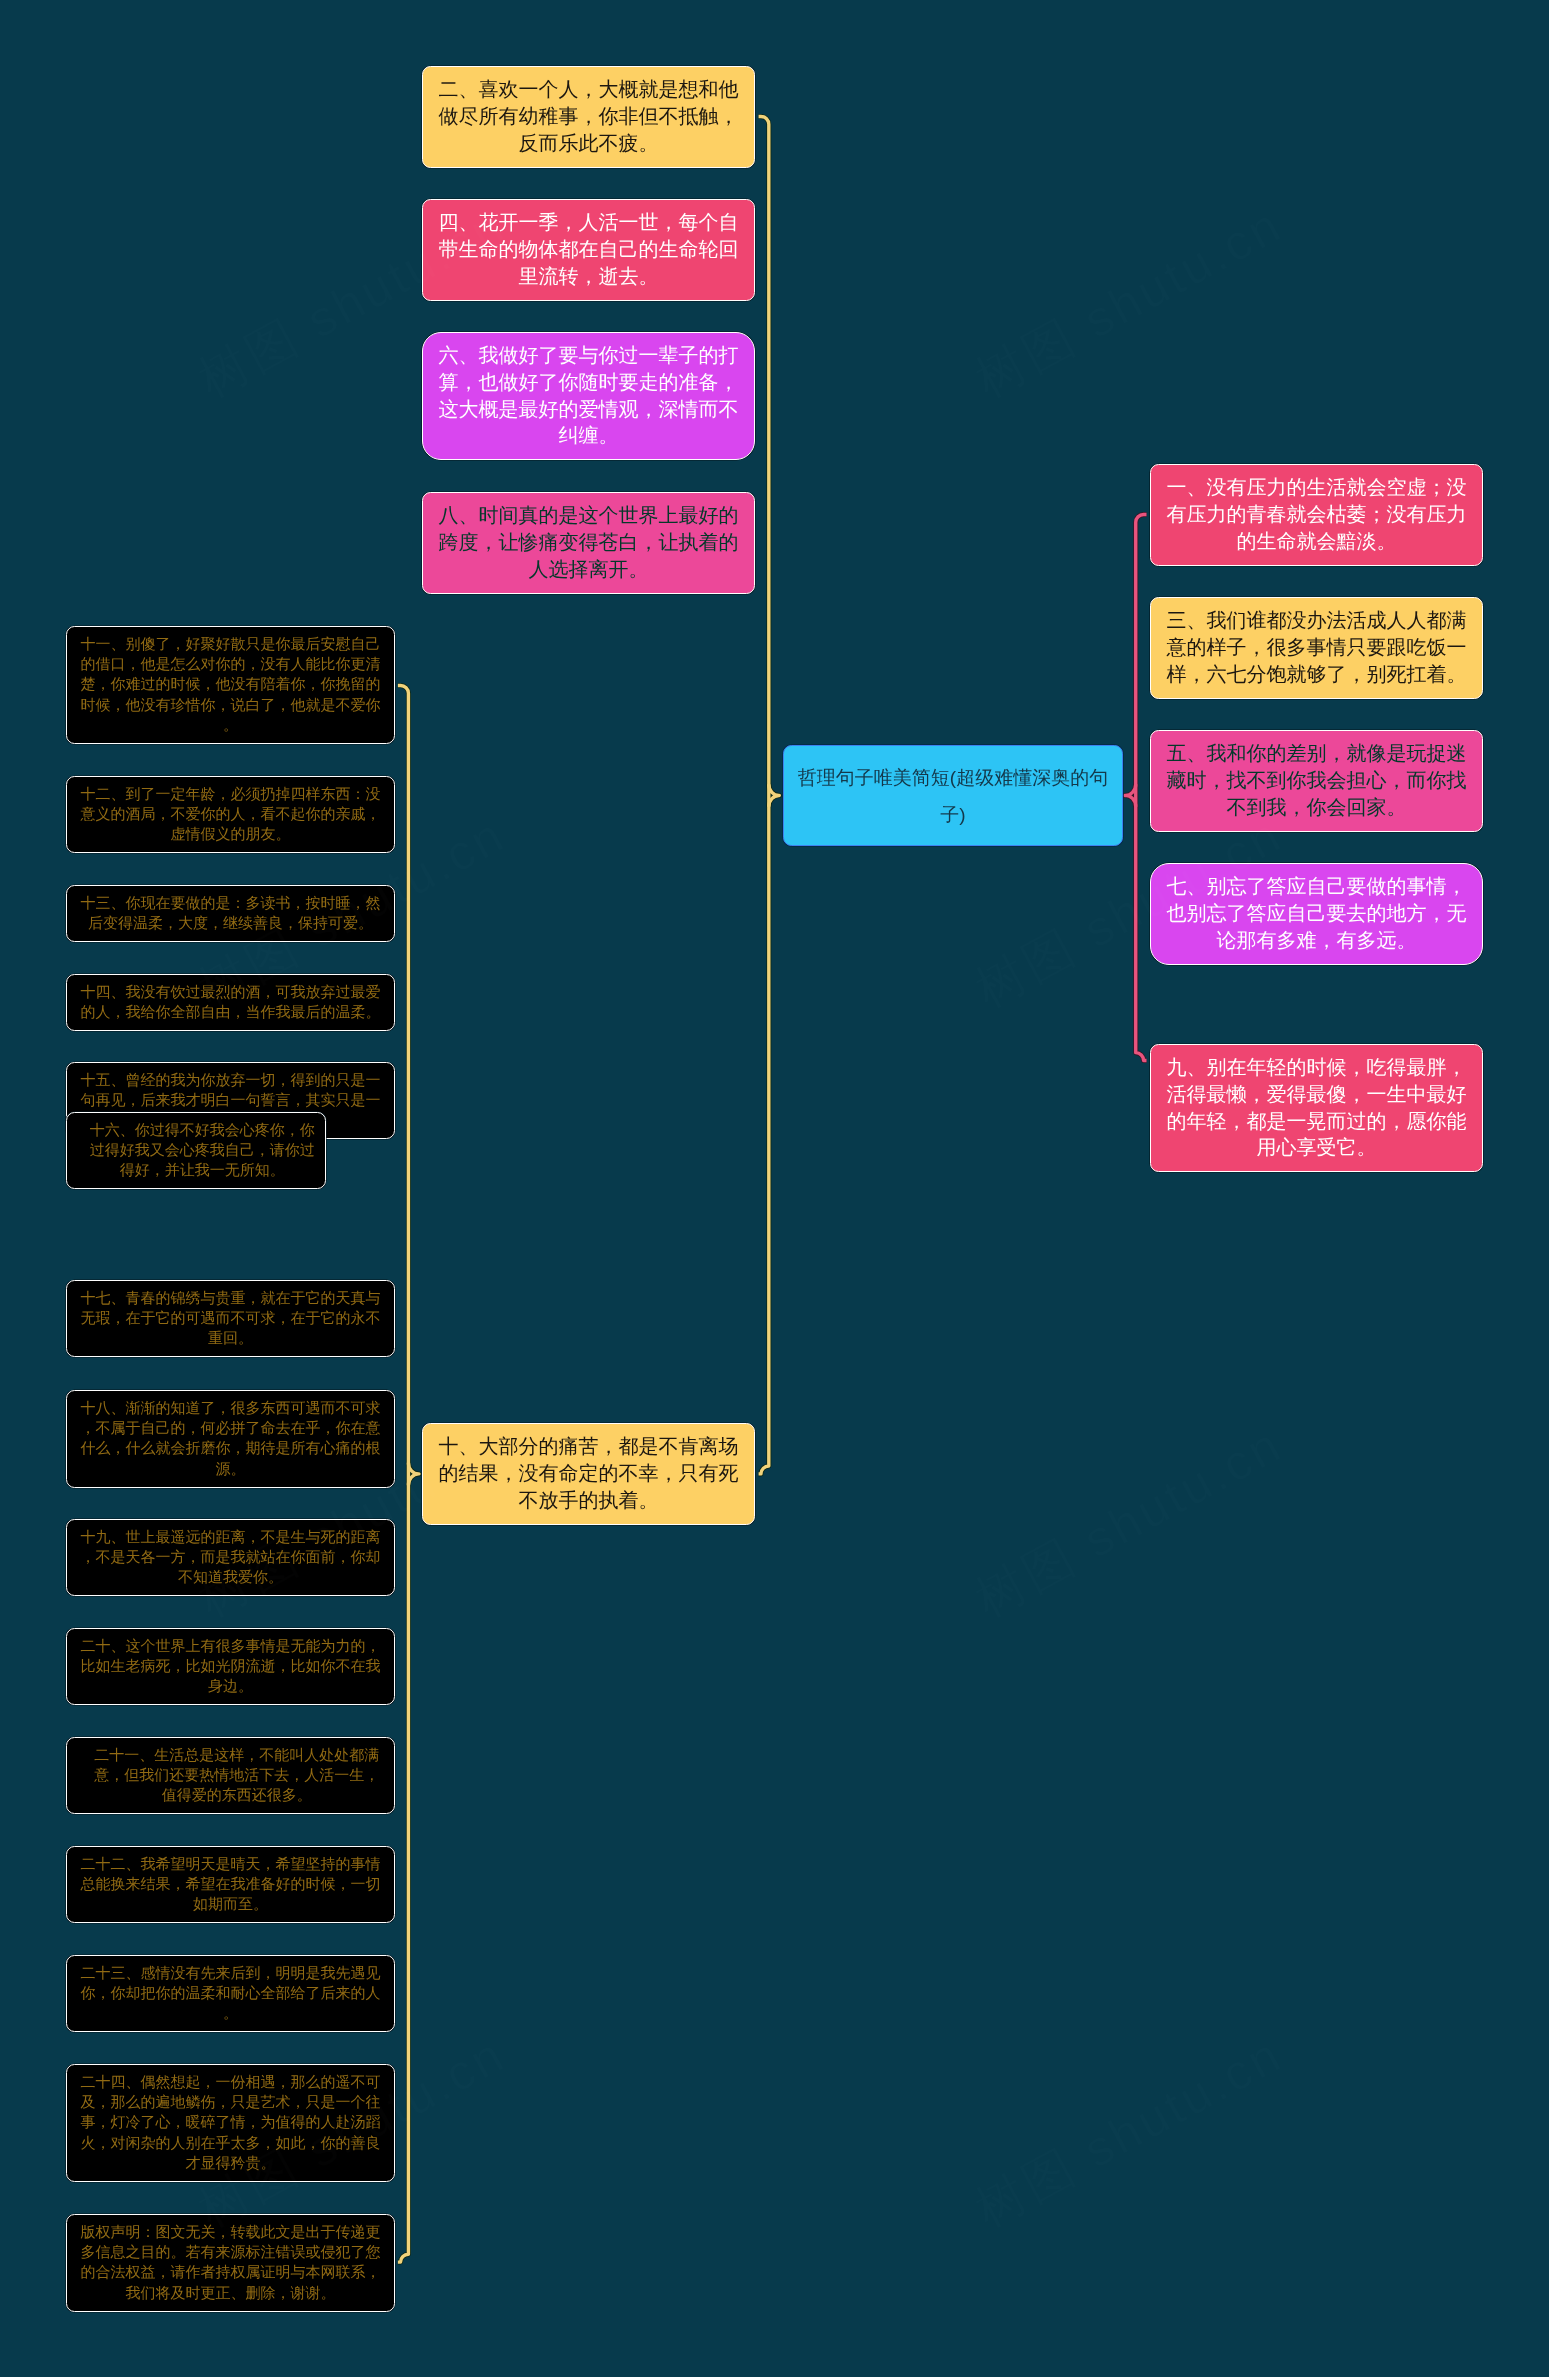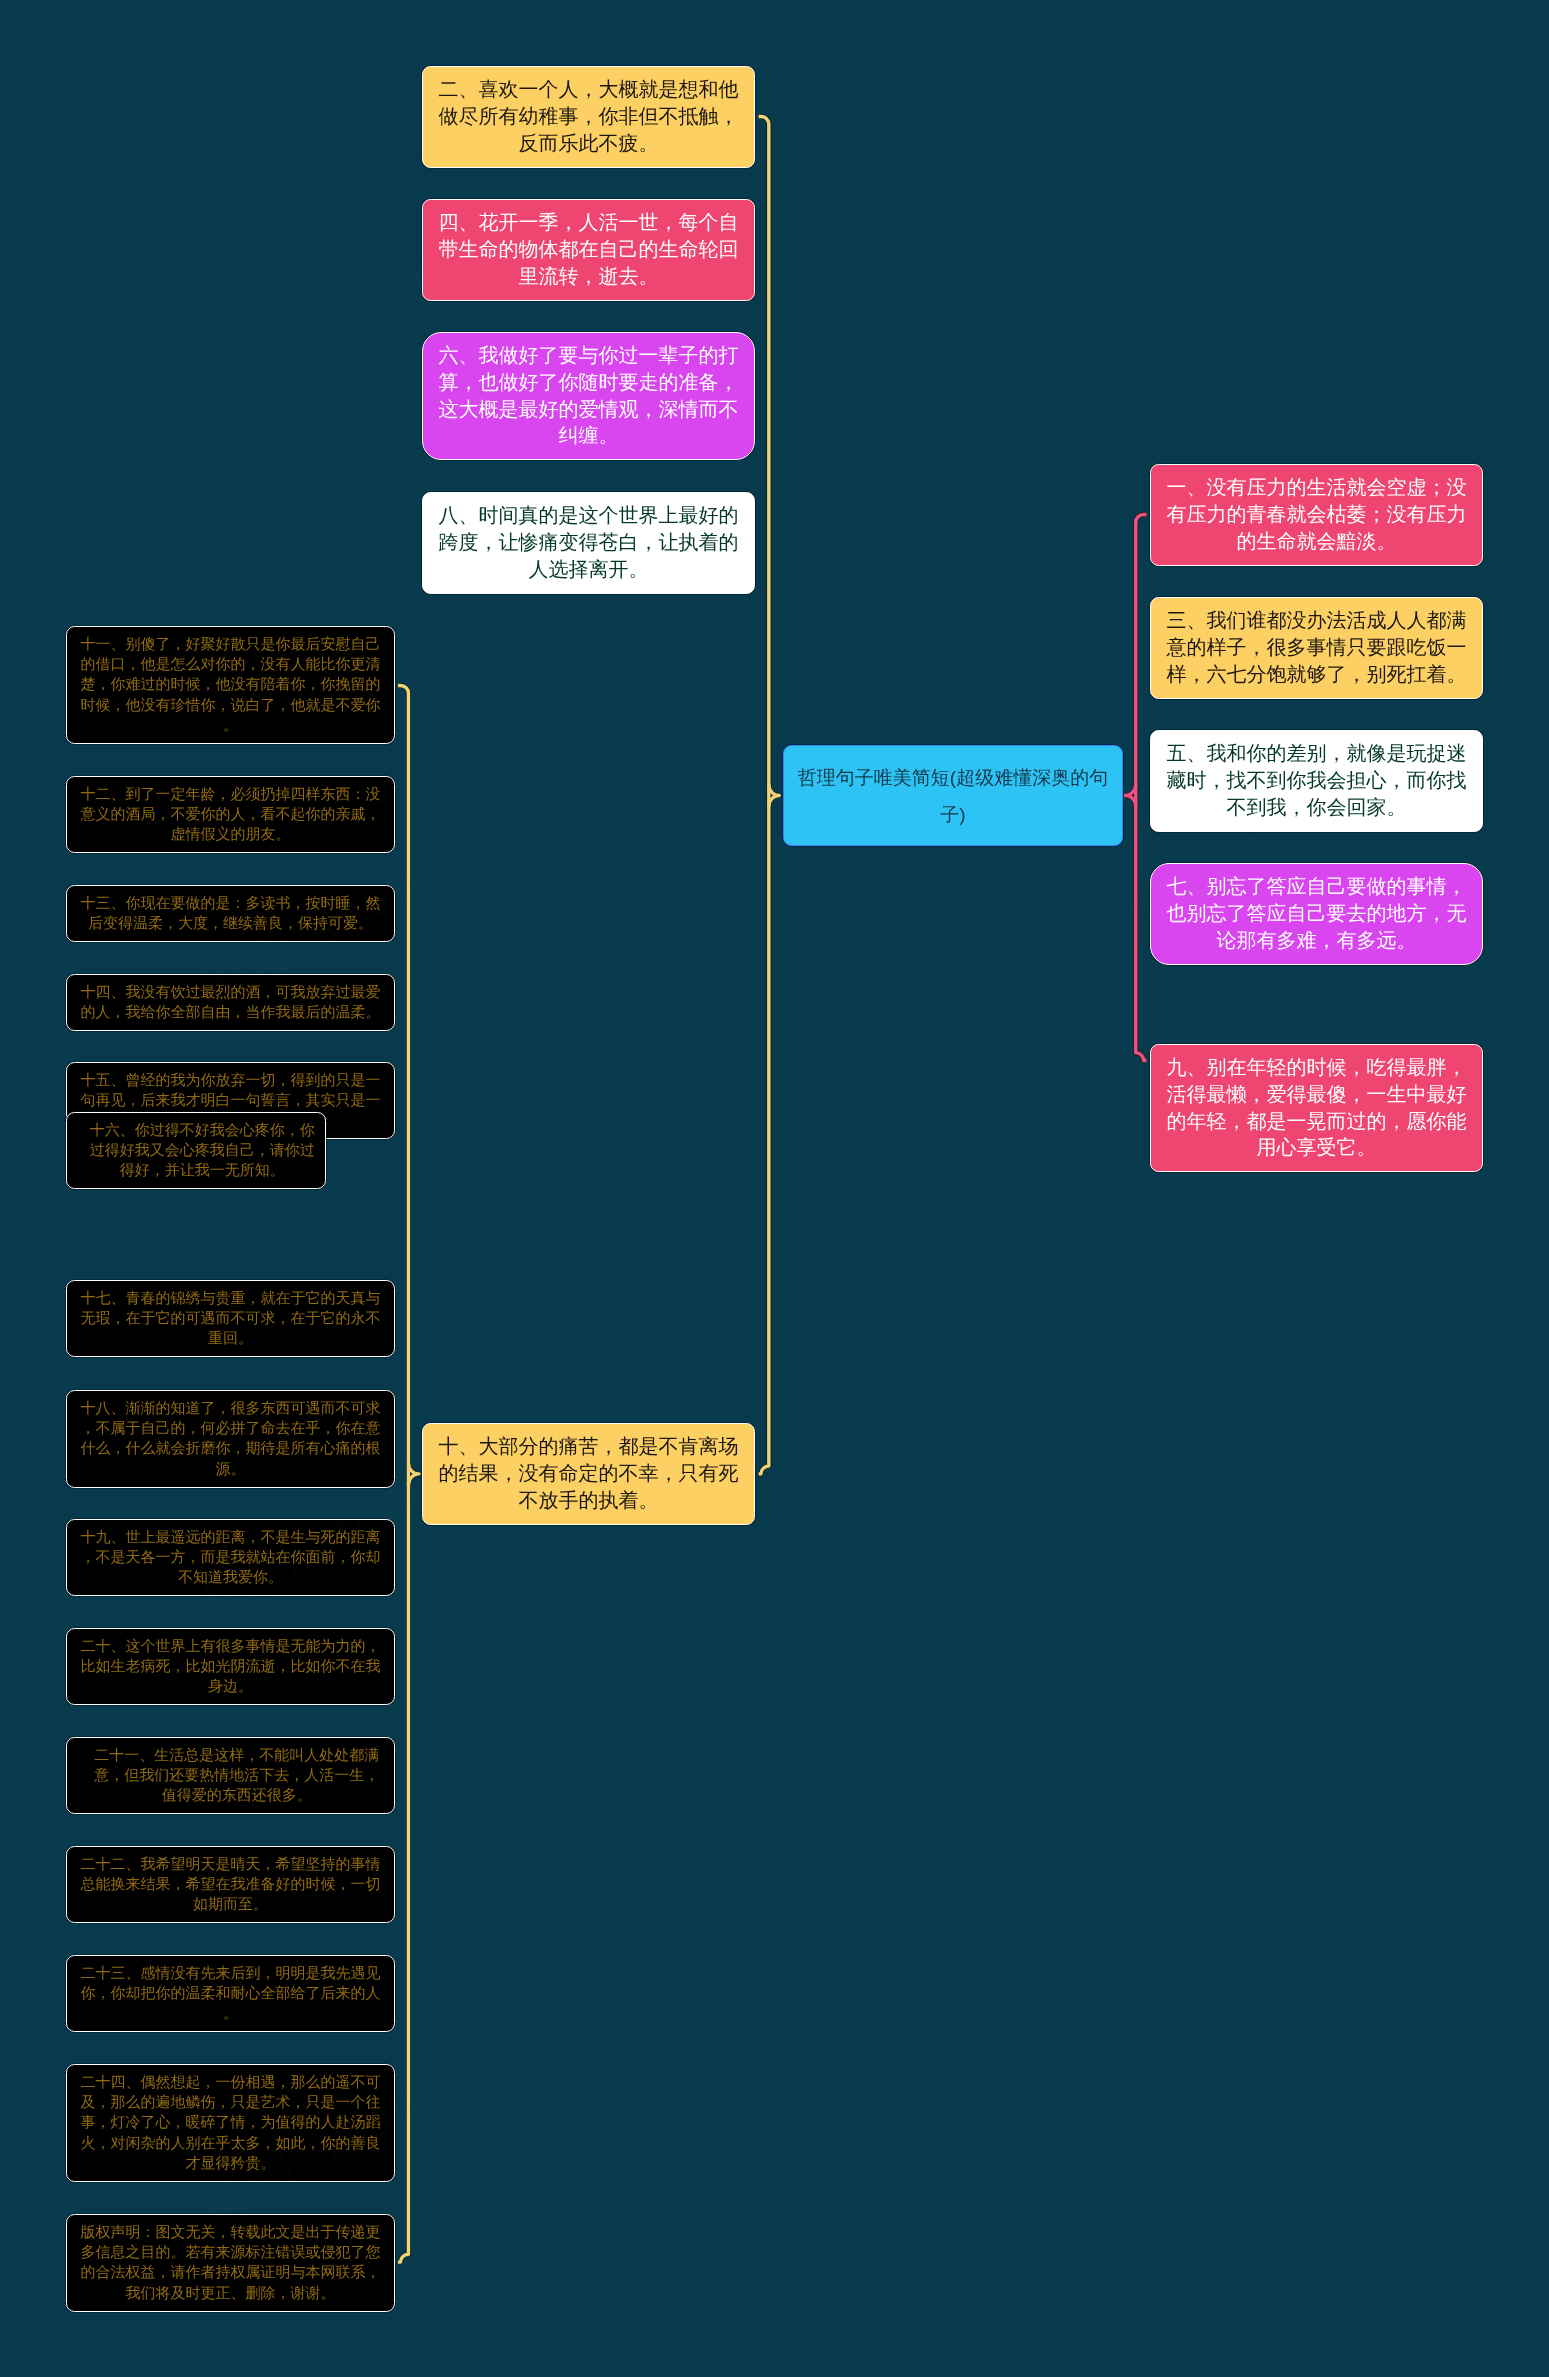--- a/index.html
+++ b/index.html
@@ -8,21 +8,21 @@
        font-family:"Liberation Sans",sans-serif;}
   #stage{position:relative;width:1549px;height:2377px;}
   .node{position:absolute;box-sizing:border-box;border:1.6px solid #FFFFFF;border-radius:8.5px;
         box-shadow:0 0 0 0.6px #04161F;}
   .tx{display:block;text-align:center;word-break:break-all;line-break:anywhere;}
   .mid{font-size:20px;line-height:26.6px;padding:9.4px 11px;}
   .lft{font-size:15px;line-height:20.4px;padding:6.5px 7.6px;}
   .c-yellow{background:#FDD064;color:#1C1710;}
   .c-pink{background:#EF4571;color:#FFFFFF;}
   .c-blue{background:#d946ef;color:#FFFFFF;border-radius:19px;}
-  .c-green{background:#ffffff;color:#04382A;}
+  .c-green{background:#ec4899;color:#04382A;}
   .c-cream{background:#000000;color:#926B13;}
   .c-cyan{background:#2DC4F5;color:#14384A;border-color:#3C82F0;box-shadow:0 0 0 0.7px #042747;}
   #center{display:flex;align-items:center;justify-content:center;
           font-size:19px;line-height:37px;text-align:center;padding:0 13.3px;
           border-width:1.8px;}
   #center span{display:block;word-break:break-all;line-break:anywhere;}
   svg.links{position:absolute;left:0;top:0;width:1549px;height:2377px;}
   svg.wm{position:absolute;left:0;top:0;width:1549px;height:2377px;}
 </style>
 </head>

